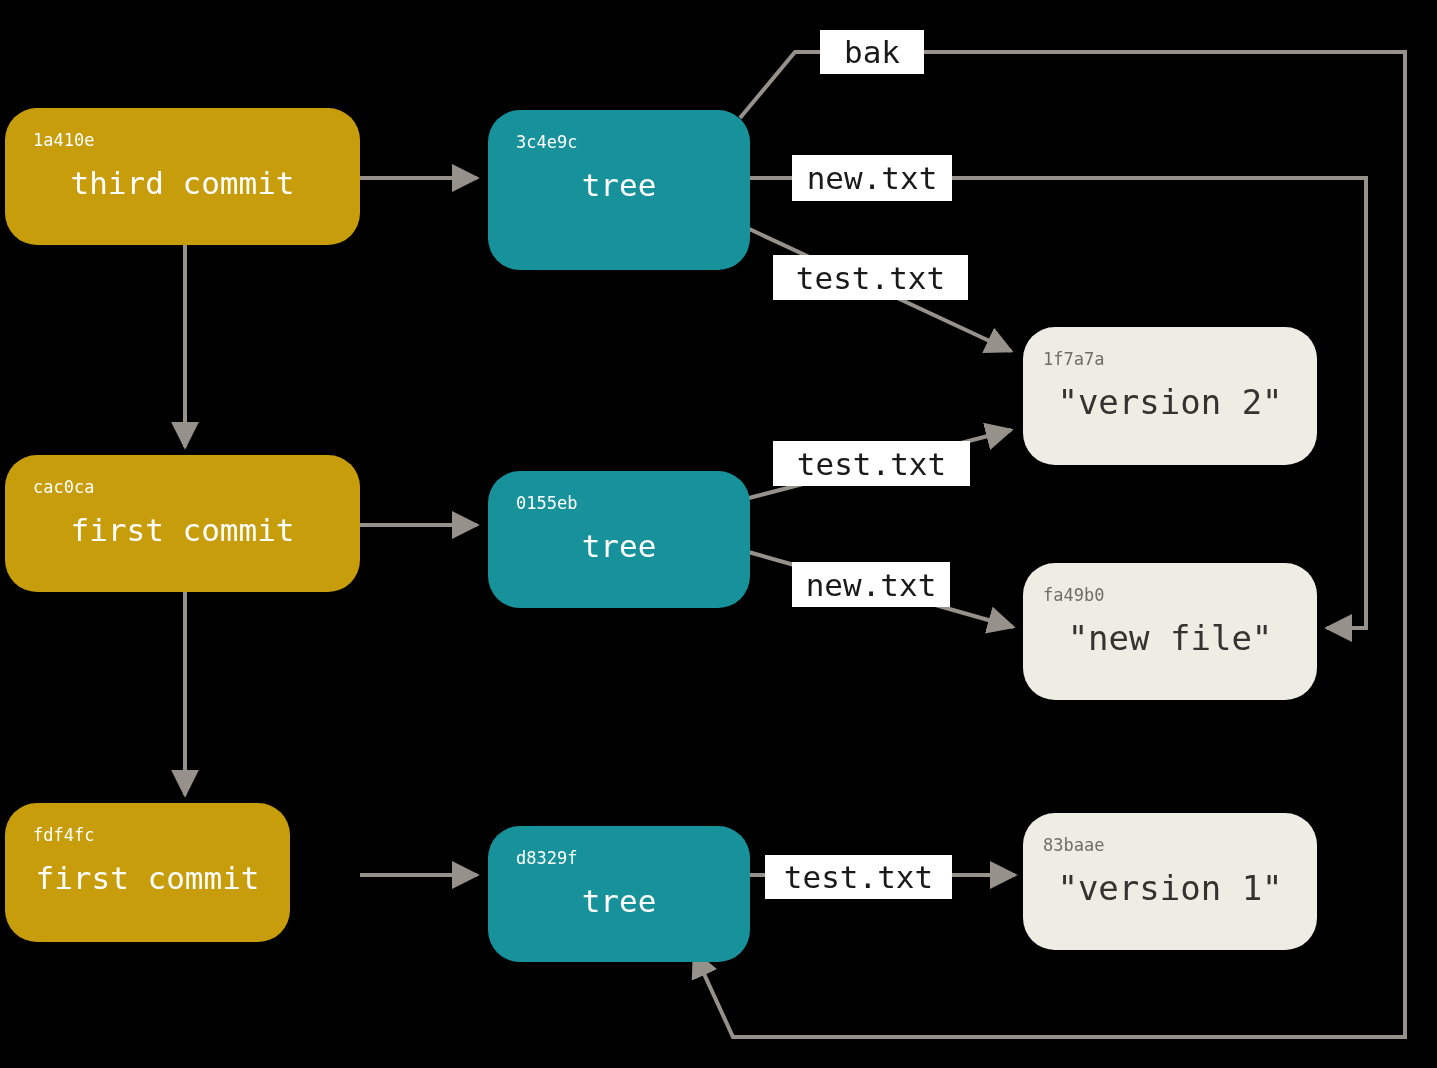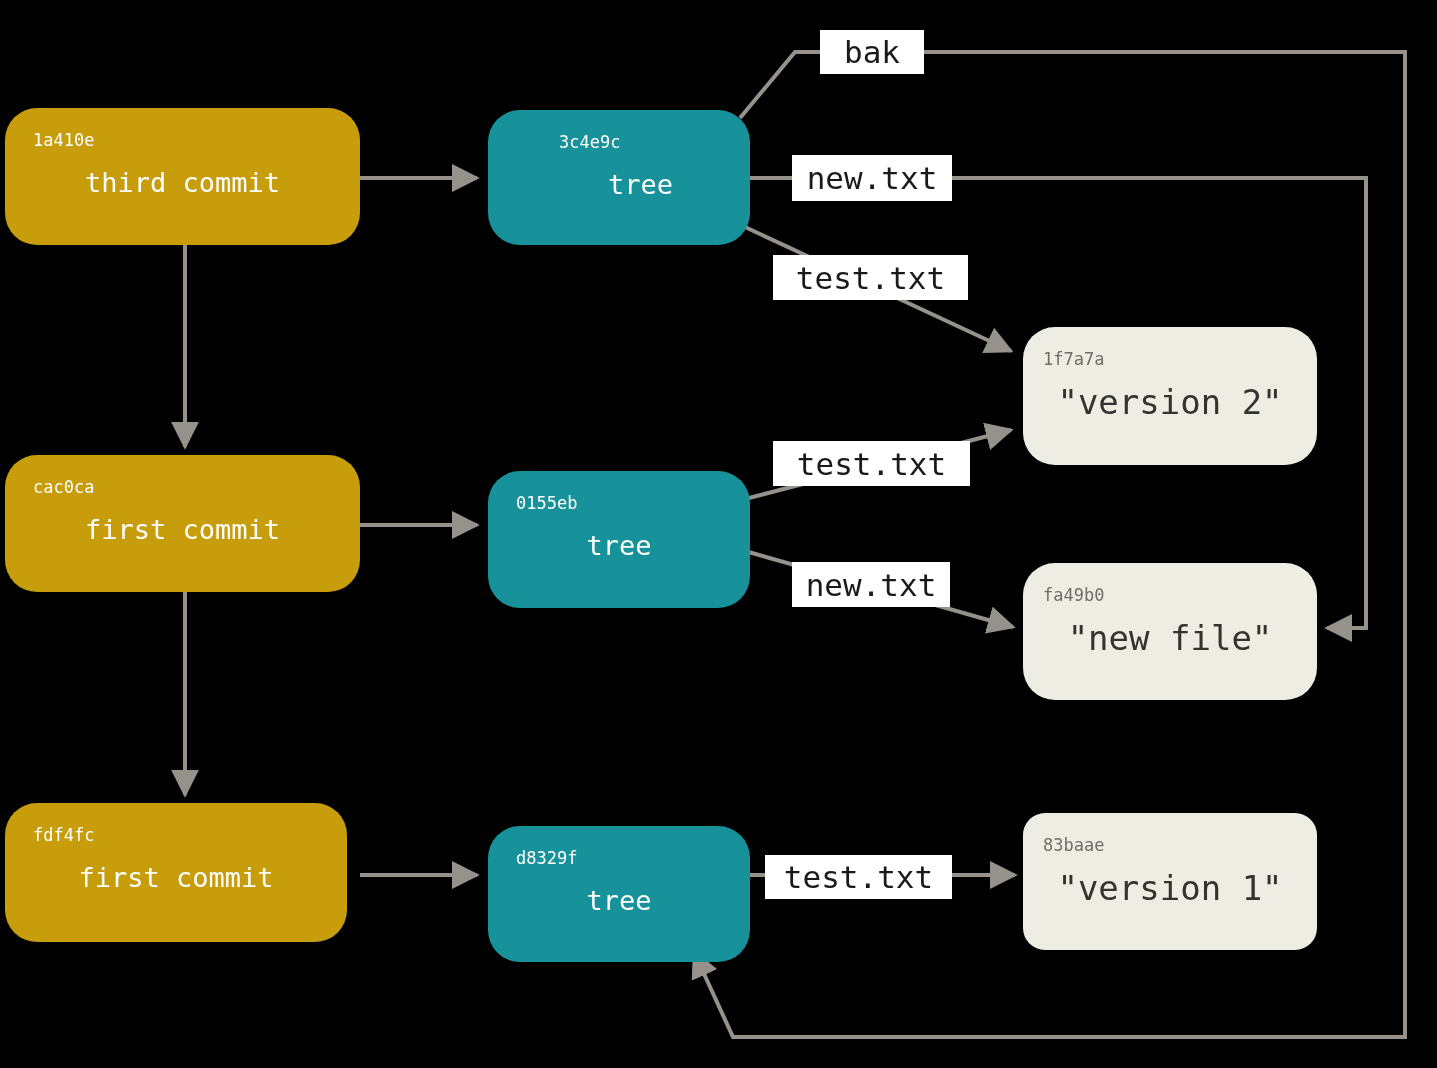--- a/index.html
+++ b/index.html
@@ -22,21 +22,21 @@
     box-sizing: border-box;
     padding-top: 15px;
   }
   .node .hash {
     font-size: 17px;
     line-height: 34px;
     padding-left: 28px;
     letter-spacing: 0px;
   }
   .node .body {
-    font-size: 27px;
+    font-size: 31px;
     line-height: 42px;
     text-align: center;
     margin-top: 5px;
   }
   .commit { background: var(--commit_fill, #C79D0B); color: var(--node_text, #fff); }
   .tree   { background: var(--tree_fill, #17929B);   color: var(--node_text, #fff); }
   .blob   { background: var(--blob_fill, #EDEDE4); }
   .blob .hash { color: var(--blob_hash_text, #6E6E68); padding-left: 20px; }
   .blob .body { color: var(--blob_body_text, #33332F); font-size: 34px; }
   .edge-label {
@@ -78,47 +78,47 @@
   </svg>
 
   <div class="node commit" style="left:5px; top:108px; width:355px; height:137px;">
     <div class="hash">1a410e</div>
     <div class="body">third commit</div>
   </div>
   <div class="node commit" style="left:5px; top:455px; width:355px; height:137px;">
     <div class="hash">cac0ca</div>
     <div class="body">first commit</div>
   </div>
-  <div class="node commit" style="left:5px; top:803px; width:342px; height:139px;">
+  <div class="node commit" style="left:5px; top:803px; width:285px; height:139px;">
     <div class="hash">fdf4fc</div>
     <div class="body">first commit</div>
   </div>
 
-  <div class="node tree" style="left:488px; top:110px; width:262px; height:135px;padding-left:43px;">
+  <div class="node tree" style="left:488px; top:110px; width:262px; height:160px;">
     <div class="hash">3c4e9c</div>
     <div class="body">tree</div>
   </div>
   <div class="node tree" style="left:488px; top:456px; width:262px; height:137px;margin-top:15px;">
     <div class="hash">0155eb</div>
     <div class="body">tree</div>
   </div>
   <div class="node tree" style="left:488px; top:804px; width:262px; height:136px;margin-top:22px;">
     <div class="hash">d8329f</div>
     <div class="body">tree</div>
   </div>
 
   <div class="node blob" style="left:1023px; top:327px; width:294px; height:138px;">
     <div class="hash">1f7a7a</div>
     <div class="body">"version 2"</div>
   </div>
   <div class="node blob" style="left:1023px; top:563px; width:294px; height:137px;">
     <div class="hash">fa49b0</div>
     <div class="body">"new file"</div>
   </div>
-  <div class="node blob" style="left:1023px; top:813px; width:294px; height:137px;border-radius:22px;">
+  <div class="node blob" style="left:1023px; top:813px; width:294px; height:137px;">
     <div class="hash">83baae</div>
     <div class="body">"version 1"</div>
   </div>
 
   <div class="edge-label" style="left:820px; top:30px; width:104px; height:44px;">bak</div>
   <div class="edge-label" style="left:792px; top:155px; width:160px; height:46px;">new.txt</div>
   <div class="edge-label" style="left:773px; top:255px; width:195px; height:45px;">test.txt</div>
   <div class="edge-label" style="left:773px; top:441px; width:197px; height:45px;">test.txt</div>
   <div class="edge-label" style="left:792px; top:562px; width:158px; height:45px;">new.txt</div>
   <div class="edge-label" style="left:765px; top:855px; width:187px; height:44px;">test.txt</div>

